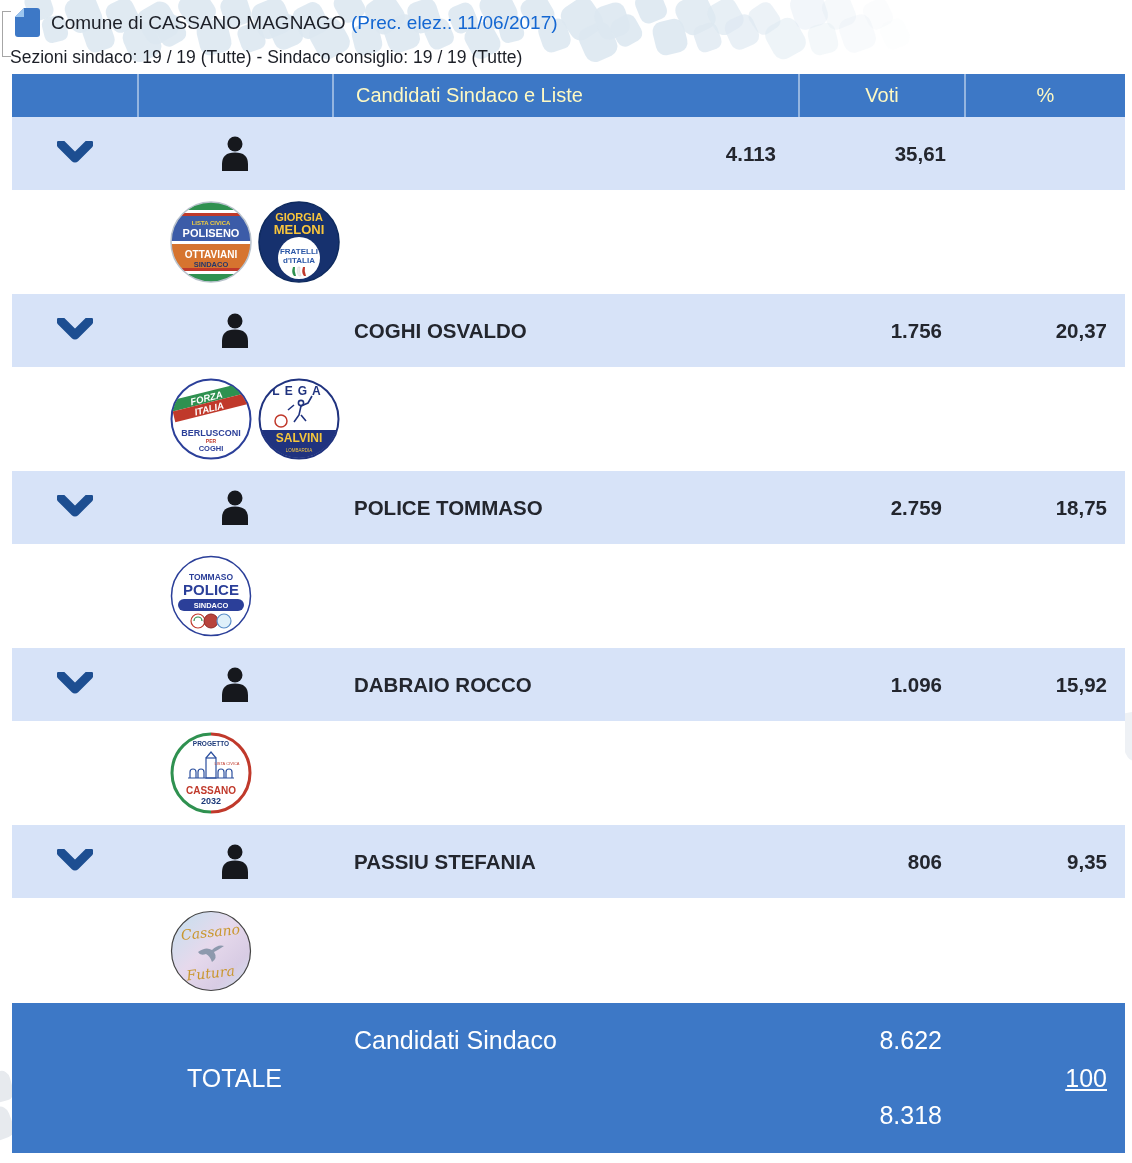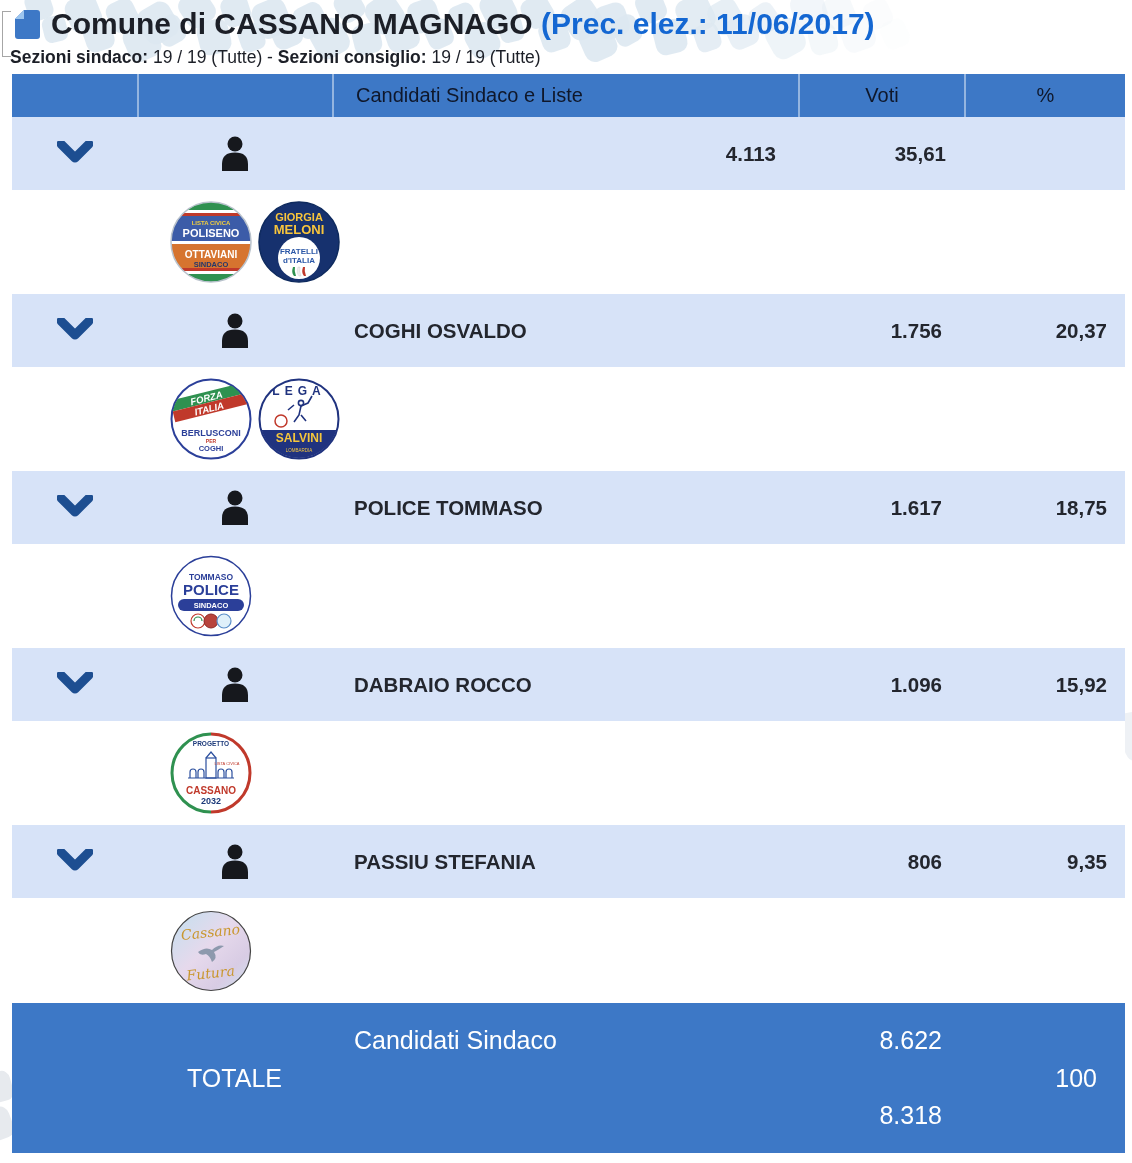--- a/index.html
+++ b/index.html
@@ -17,32 +17,32 @@
   }
   
   .top{position:relative;height:74px;}
   .pattern{position:absolute;left:0;top:0;width:1132px;height:72px;overflow:hidden;z-index:0;}
   .tile{position:absolute;border-radius:30%;background:#dde8f1;}
   .collapsed-box{
     position:absolute;left:2px;top:11px;width:9px;height:46px;background:#fff;
     border:1px solid #a6a6a6;border-right:none;z-index:2;
   }
   .titlebar{position:absolute;left:14px;top:7px;display:flex;align-items:center;gap:10px;z-index:1;}
-  .page-title{font-size:30px;font-weight:bold;white-space:nowrap;}
+  .page-title{font-size:19px;font-weight:normal;white-space:nowrap;}
   .page-title .blue{color:var(--link-blue);}
   .infobar{
     position:absolute;left:10px;right:5px;top:47px;z-index:1;
     display:flex;justify-content:space-between;align-items:baseline;font-size:17.5px;
   }
-  .infobar b{font-weight:bold;}
+  .infobar b{font-weight:normal;}
   .info-left span, .info-right span{white-space:pre;}
   
   .results{position:absolute;left:12px;top:74px;width:1113px;z-index:1;}
   .grid{display:grid;grid-template-columns:125px 195px 466px 166px 161px;}
-  .thead{background:var(--header-blue);color:#0f172a;height:43px;font-size:20px;}
+  .thead{background:var(--header-blue);color:#fef9c3;height:43px;font-size:20px;}
   .thead .cell{display:flex;align-items:center;height:100%;}
   .thead .cell + .cell{border-left:2px solid rgba(255,255,255,.45);}
   .cell-left{padding-left:22px;justify-content:flex-start;}
   .cell-center{justify-content:center;}
   .crow{background:var(--row-blue);height:73px;font-size:20.5px;font-weight:bold;color:#23262e;}
   .crow .cell{display:flex;align-items:center;height:100%;}
   .cell-icon{justify-content:center;}
   .cell-votes{justify-content:flex-end;padding-right:22px;}
   .cell-pct{justify-content:flex-end;padding-right:18px;}
   .chevron-btn{background:none;border:none;padding:0;cursor:pointer;display:flex;align-items:center;}
@@ -54,21 +54,21 @@
   .tfoot{
     background:var(--header-blue);color:#fff;font-size:25px;
     display:grid;grid-template-columns:125px 195px 466px 166px 161px;grid-template-rows:75px 75px;
   }
   .tfoot .fcell{display:flex;align-items:center;}
   .f-total{grid-column:2;grid-row:1/3;justify-content:center;}
   .f-l1{grid-column:3;grid-row:1;padding-left:22px;}
   .f-v1{grid-column:4;grid-row:1;justify-content:flex-end;padding-right:22px;}
   .f-l2{grid-column:3;grid-row:2;padding-left:22px;}
   .f-v2{grid-column:4;grid-row:2;justify-content:flex-end;padding-right:22px;}
-  .f-pct{grid-column:5;grid-row:1/3;justify-content:flex-end;padding-right:28px;}
+  .f-pct{grid-column:5;grid-row:1/3;justify-content:flex-end;padding-right:18px;text-decoration:underline;}
   .bottom-tile{position:absolute;border-radius:30%;background:#e7eaee;z-index:0;}
 </style>
 </head>
 <body>
 
 <div class="top">
   <div class="pattern" id="pattern-layer">
       <div class="tile" style="left: 26px; top: -8px; width: 26px; height: 28px; transform: rotate(-18deg); opacity: 0.9;"></div>
       <div class="tile" style="left: 43px; top: 16px; width: 24px; height: 26px; transform: rotate(-14deg); opacity: 0.9;"></div>
       <div class="tile" style="left: 67px; top: -4px; width: 33px; height: 35px; transform: rotate(-22deg); opacity: 0.9;"></div>
@@ -118,21 +118,21 @@
     </div>
   <div class="collapsed-box"></div>
   <div class="titlebar">
     <svg width="27" height="31" viewBox="0 0 27 31">
       <path d="M10,1 H23 Q26,1 26,4 V27 Q26,30 23,30 H4 Q1,30 1,27 V10 Z" fill="#3d78c6"></path>
       <path d="M10,1 L1,10 L10,10 Z" fill="#9dc6ef"></path>
     </svg>
     <div class="page-title"><span>Comune di CASSANO MAGNAGO</span> <span class="blue">(Prec. elez.: 11/06/2017)</span></div>
   </div>
   <div class="infobar">
-    <div class="info-left"><b>Sezioni sindaco:</b><span> 19 / 19 (Tutte) - </span><b>Sezioni consiglio:</b><span> 19 / 19 (Tutte)</span></div>
+    <div class="info-left"><b>Sezioni sindaco:</b><span> 19 / 19 (Tutte) - </span><b>Sindaco consiglio:</b><span> 19 / 19 (Tutte)</span></div>
   </div>
 </div>
 
 <div class="results">
 
   <div class="grid thead">
     <div class="cell"></div>
     <div class="cell"></div>
     <div class="cell cell-left">Candidati Sindaco e Liste</div>
     <div class="cell cell-center">Voti</div>
@@ -260,21 +260,21 @@
           </svg>
       </button>
     </div>
     <div class="cell cell-icon">
       <svg width="30" height="35" viewBox="0 0 30 35">
           <circle cx="15" cy="8" r="7.5" fill="#16181d"></circle>
           <path d="M2,35 V28 Q2,16.5 15,16.5 Q28,16.5 28,28 V35 Z" fill="#16181d"></path>
         </svg>
     </div>
     <div class="cell cell-left">POLICE TOMMASO</div>
-    <div class="cell cell-votes">1.617</div>
+    <div class="cell cell-votes">2.759</div>
     <div class="cell cell-pct">18,75</div>
   </div>
   <div class="logorow">
     <svg class="logo" viewBox="0 0 82 82">
       <circle cx="41" cy="41" r="39.5" fill="#fff" stroke="#2b3f99" stroke-width="1.5"></circle>
       <text x="41" y="25" text-anchor="middle" font-size="8.5" font-weight="bold" fill="#2b3f99">TOMMASO</text>
       <text x="41" y="40" text-anchor="middle" font-size="15" font-weight="bold" fill="#2b3f99">POLICE</text>
       <rect x="8" y="44" width="66" height="12" rx="6" fill="#2b3f99"></rect>
       <text x="41" y="53" text-anchor="middle" font-size="7.5" font-weight="bold" fill="#fff">SINDACO</text>
       <g>

